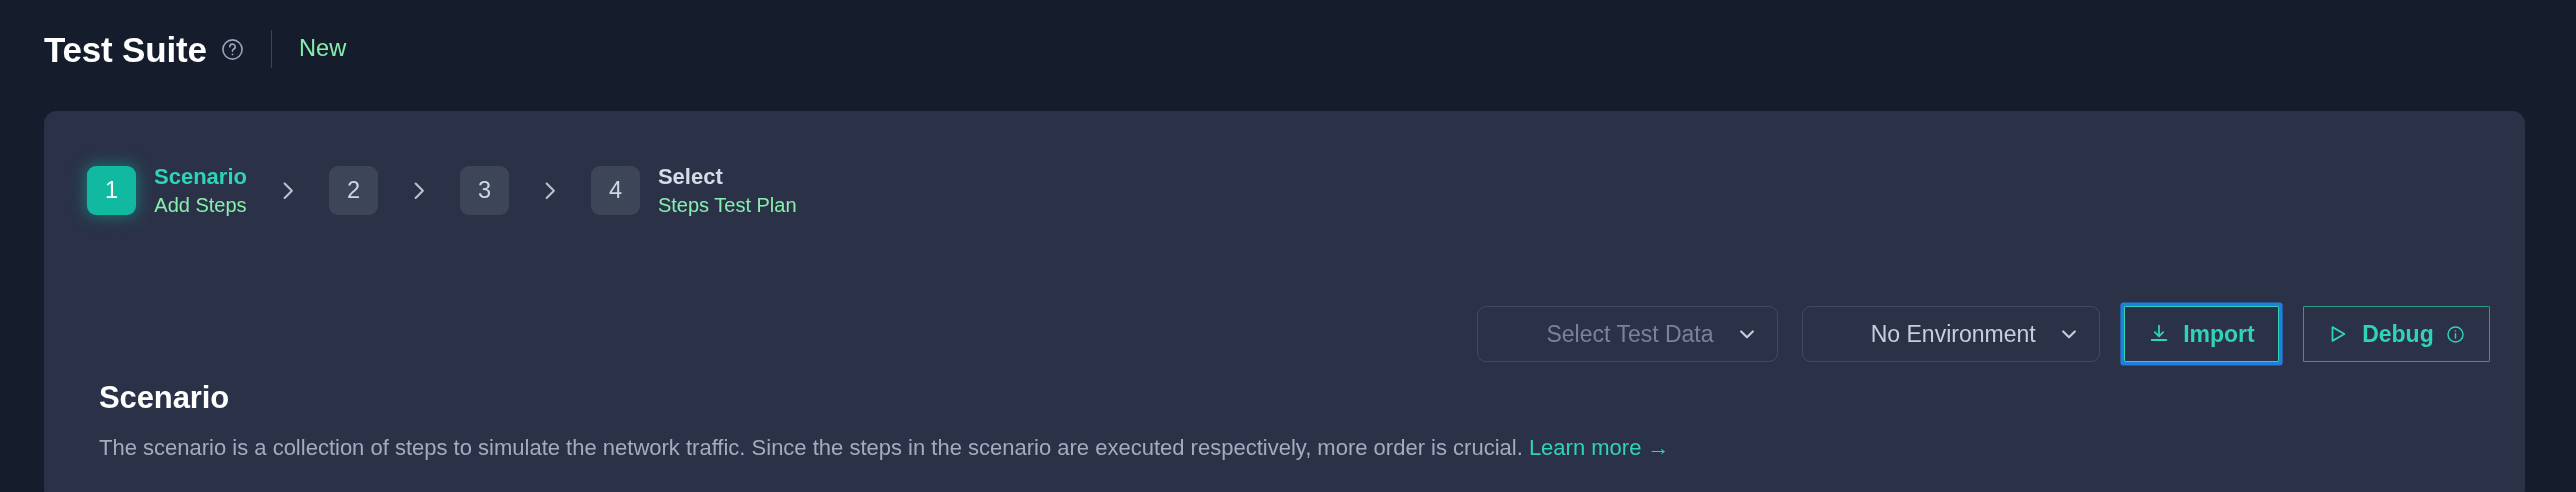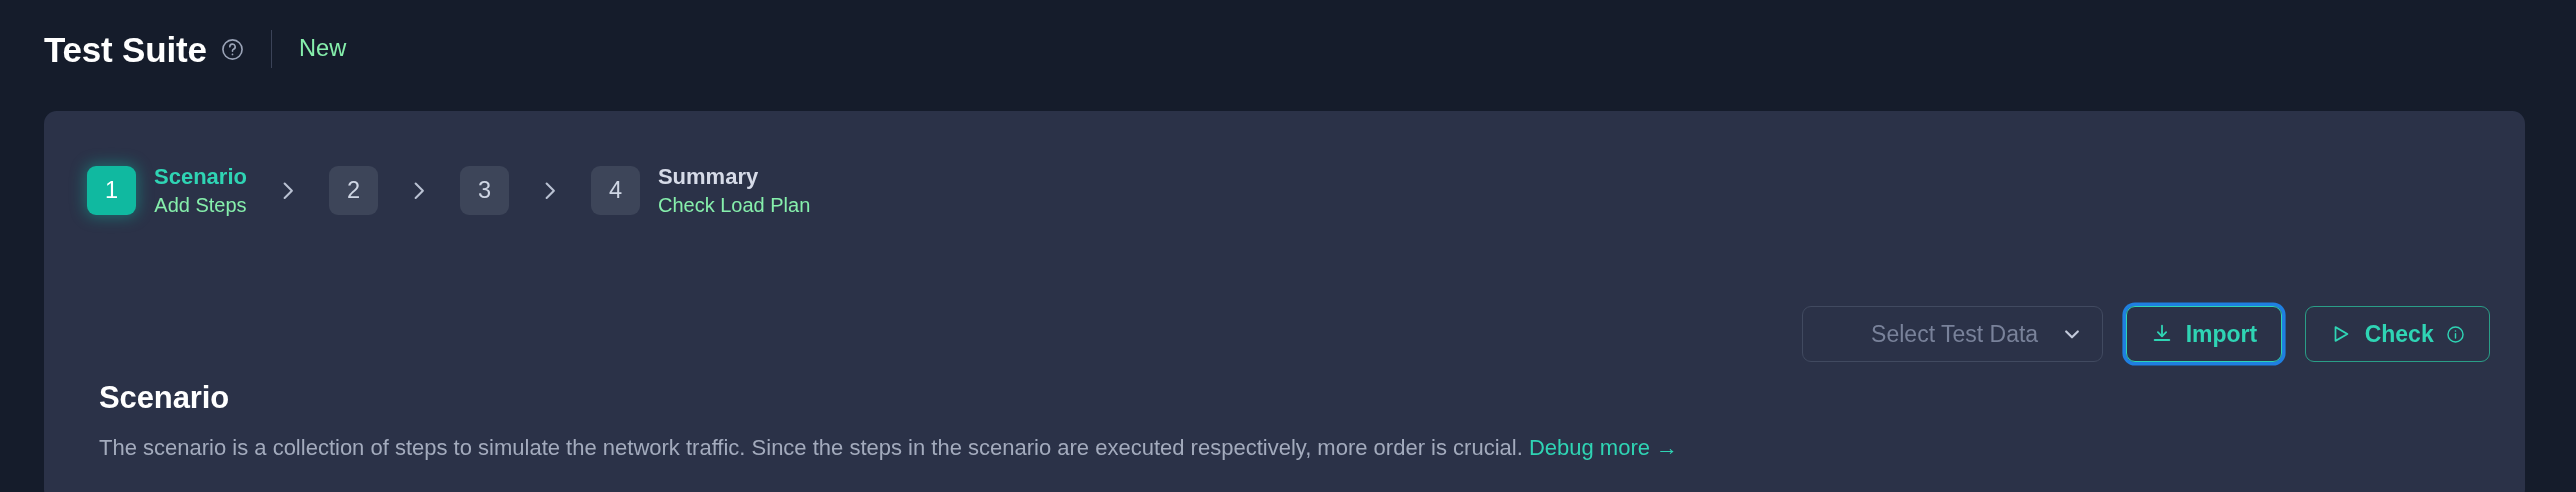--- a/index.html
+++ b/index.html
@@ -189,21 +189,21 @@
     align-items: center;
     justify-content: center;
     width: 20px;
     height: 20px;
     flex-shrink: 0;
   }
   .caret svg { display: block; }
 
   .btn {
     height: 56px;
-    border-radius: 9px;
+    border-radius: 1px;
     display: flex;
     align-items: center;
     justify-content: center;
     gap: 12.7px;
     padding: 0 23.6px;
     background: transparent;
     cursor: pointer;
     white-space: nowrap;
   }
 
@@ -316,71 +316,79 @@
 
       <div class="step-arrow">
         <svg width="14.5" height="25.5" viewBox="0 0 16 28" fill="none" stroke="#b9c1d2" stroke-width="2.3" stroke-linecap="round" stroke-linejoin="round">
           <path d="M4 6 L12 14 L4 22"></path>
         </svg>
       </div>
 
       <div class="step inactive">
         <div class="step-badge">4</div>
         <div class="step-text">
-          <div class="step-title">Summary</div>
-          <div class="step-desc">Check Load Plan</div>
+          <div class="step-title">Select</div>
+          <div class="step-desc">Steps Test Plan</div>
         </div>
       </div>
 
     </div>
 
     <div class="toolbar">
 
       <div class="select-ctl placeholder">
         <span class="select-label">Select Test Data</span>
         <span class="caret">
           <svg width="20" height="20" viewBox="0 0 24 24" fill="none" stroke="#c3cadb" stroke-width="2.6" stroke-linecap="round" stroke-linejoin="round">
             <path d="M5 9 L12 16 L19 9"></path>
           </svg>
         </span>
       </div>
 
+      <div class="select-ctl value">
+        <span class="select-label">No Environment</span>
+        <span class="caret">
+          <svg width="20" height="20" viewBox="0 0 24 24" fill="none" stroke="#c3cadb" stroke-width="2.6" stroke-linecap="round" stroke-linejoin="round">
+            <path d="M5 9 L12 16 L19 9"></path>
+          </svg>
+        </span>
+      </div>
 
       <div class="btn btn-import">
         <span class="btn-icon">
           <svg width="22" height="22" viewBox="0 0 24 24" fill="none" stroke="#2fd4b4" stroke-width="2" stroke-linecap="round" stroke-linejoin="round">
             <path d="M12 3 L12 14"></path>
             <path d="M7.5 10 L12 14.5 L16.5 10"></path>
             <path d="M4 18.5 L20 18.5"></path>
           </svg>
         </span>
         <span class="btn-label">Import</span>
       </div>
 
       <div class="btn btn-debug">
         <span class="btn-icon">
           <svg width="22" height="22" viewBox="0 0 24 24" fill="none" stroke="#2fd4b4" stroke-width="1.9" stroke-linecap="round" stroke-linejoin="round">
             <path d="M6 4.5 L19 12 L6 19.5 Z"></path>
           </svg>
         </span>
-        <span class="btn-label">Check</span>
+        <span class="btn-label">Debug</span>
         <span class="btn-icon">
           <svg width="19" height="19" viewBox="0 0 24 24" fill="none" stroke="#2fd4b4" stroke-width="1.8" stroke-linecap="round" stroke-linejoin="round">
             <circle cx="12" cy="12" r="9.5"></circle>
             <path d="M12 11 L12 16.5"></path>
             <circle cx="12" cy="7.6" r="1" fill="#2fd4b4" stroke="none"></circle>
           </svg>
         </span>
       </div>
 
     </div>
 
     <div class="section">
       <div class="section-title">Scenario</div>
       <div class="section-desc">
         <span>The scenario is a collection of steps to simulate the network traffic. Since the steps in the scenario are executed respectively, more order is crucial.</span>
-        <span class="learn-link">Debug more →</span>
+        <span class="learn-link">Learn more →</span>
       </div>
     </div>
 
   </div>
 </div>
 
 
 </body></html>

